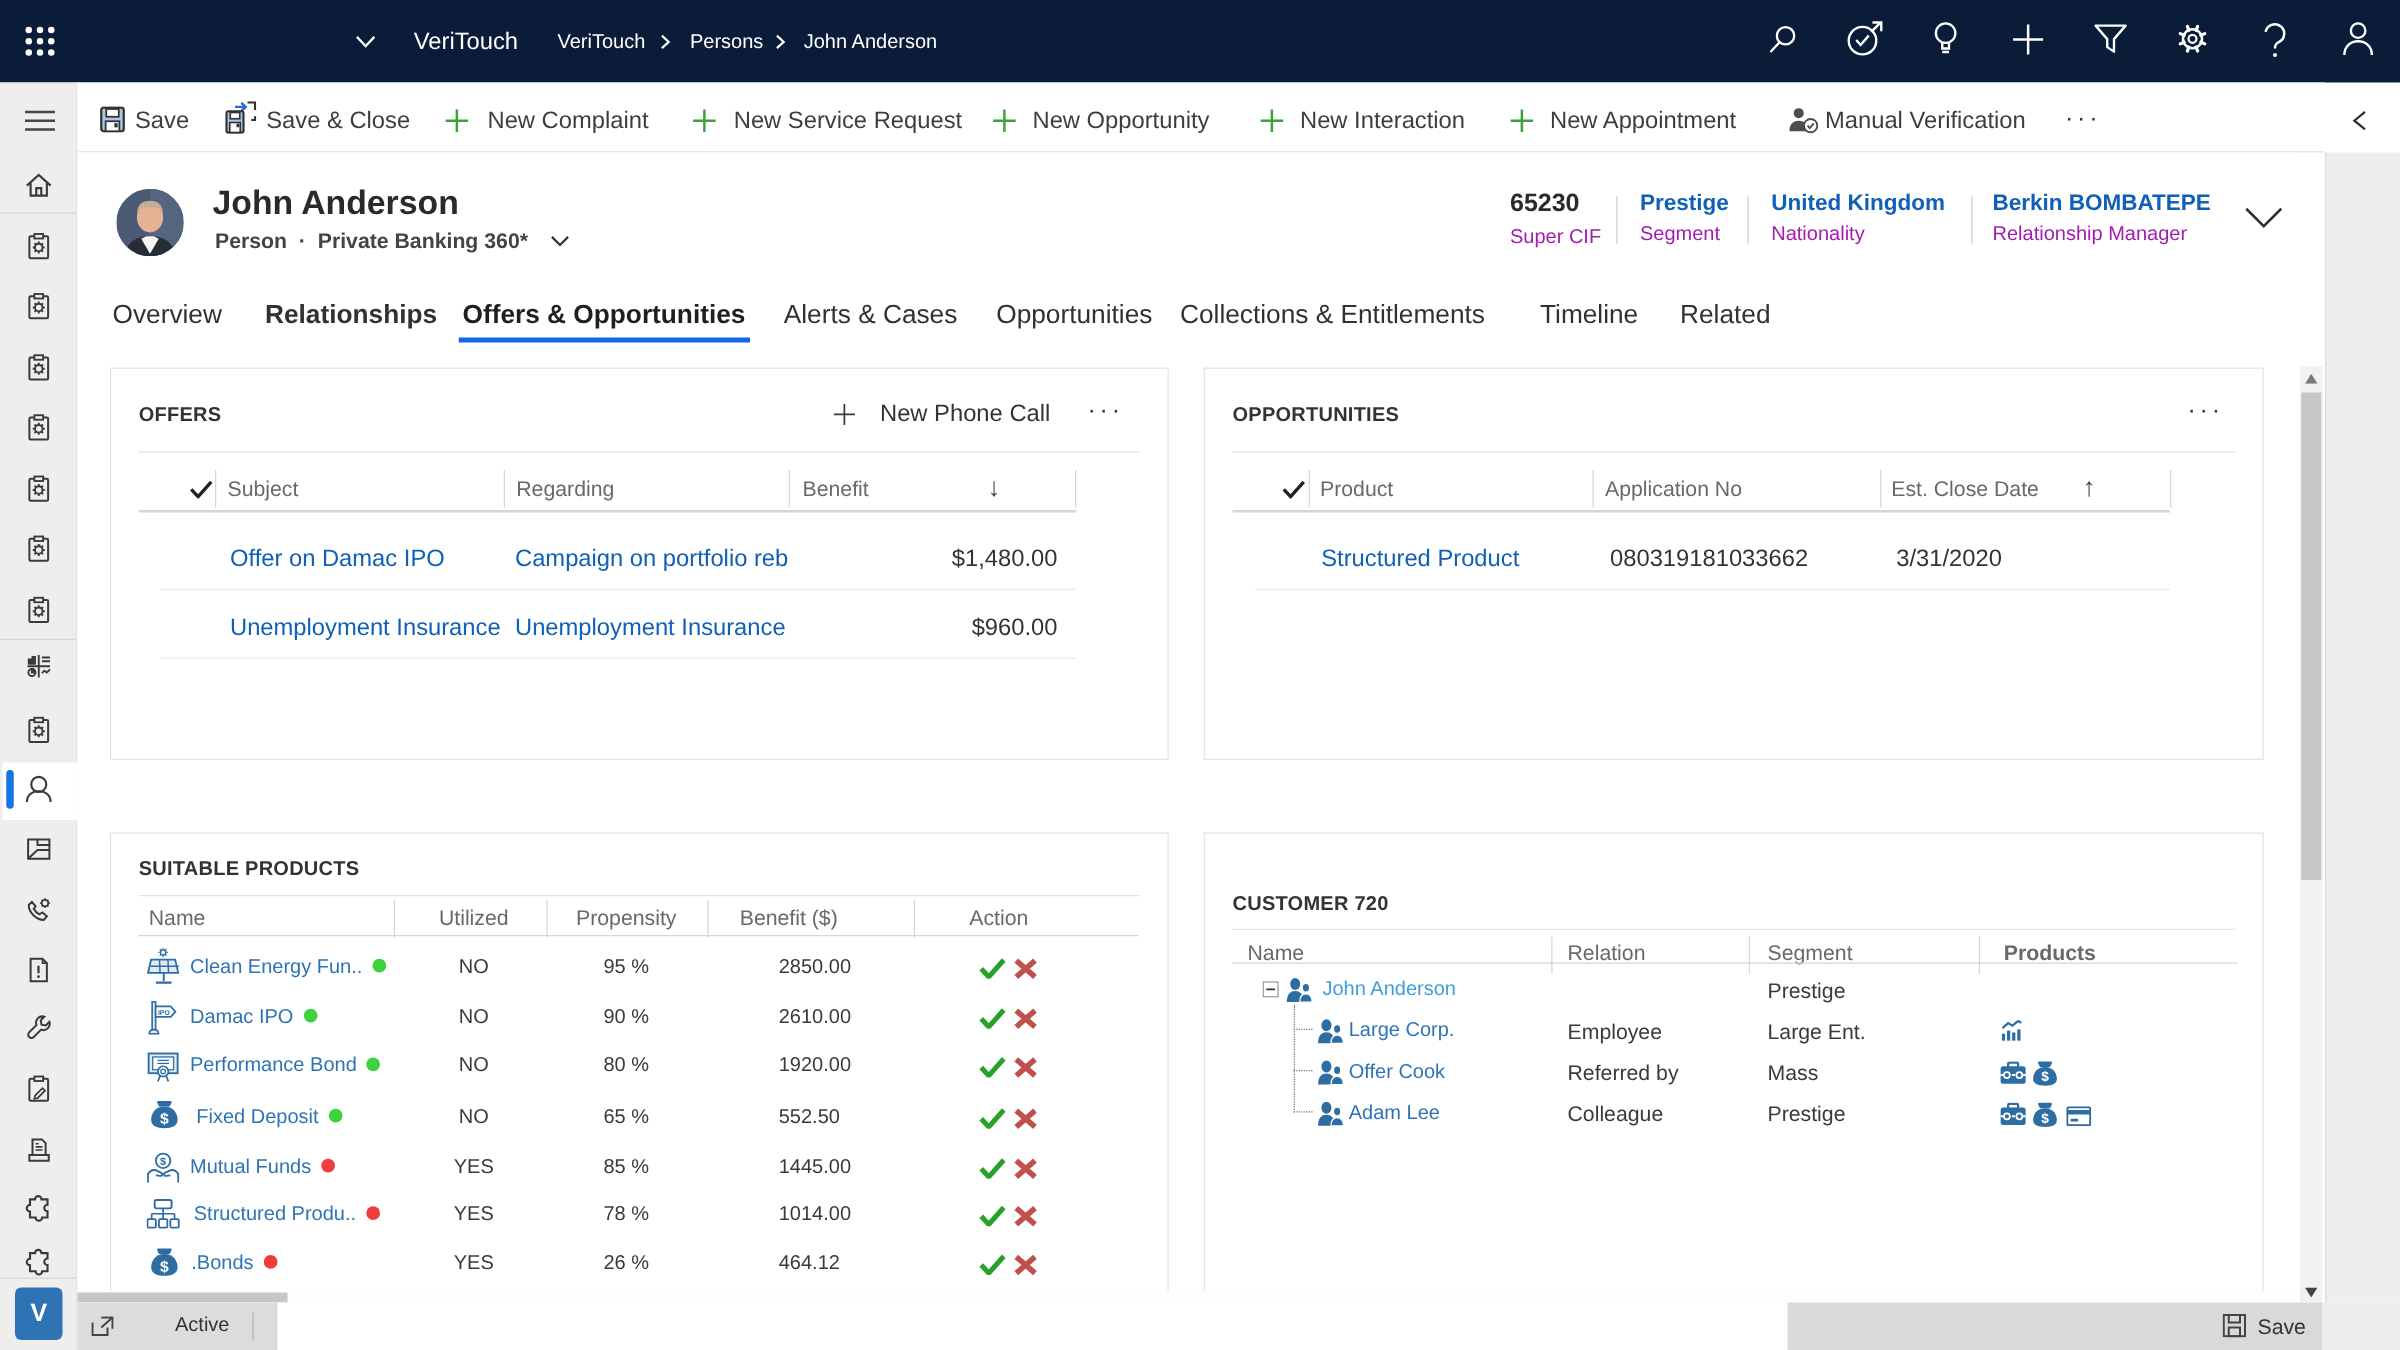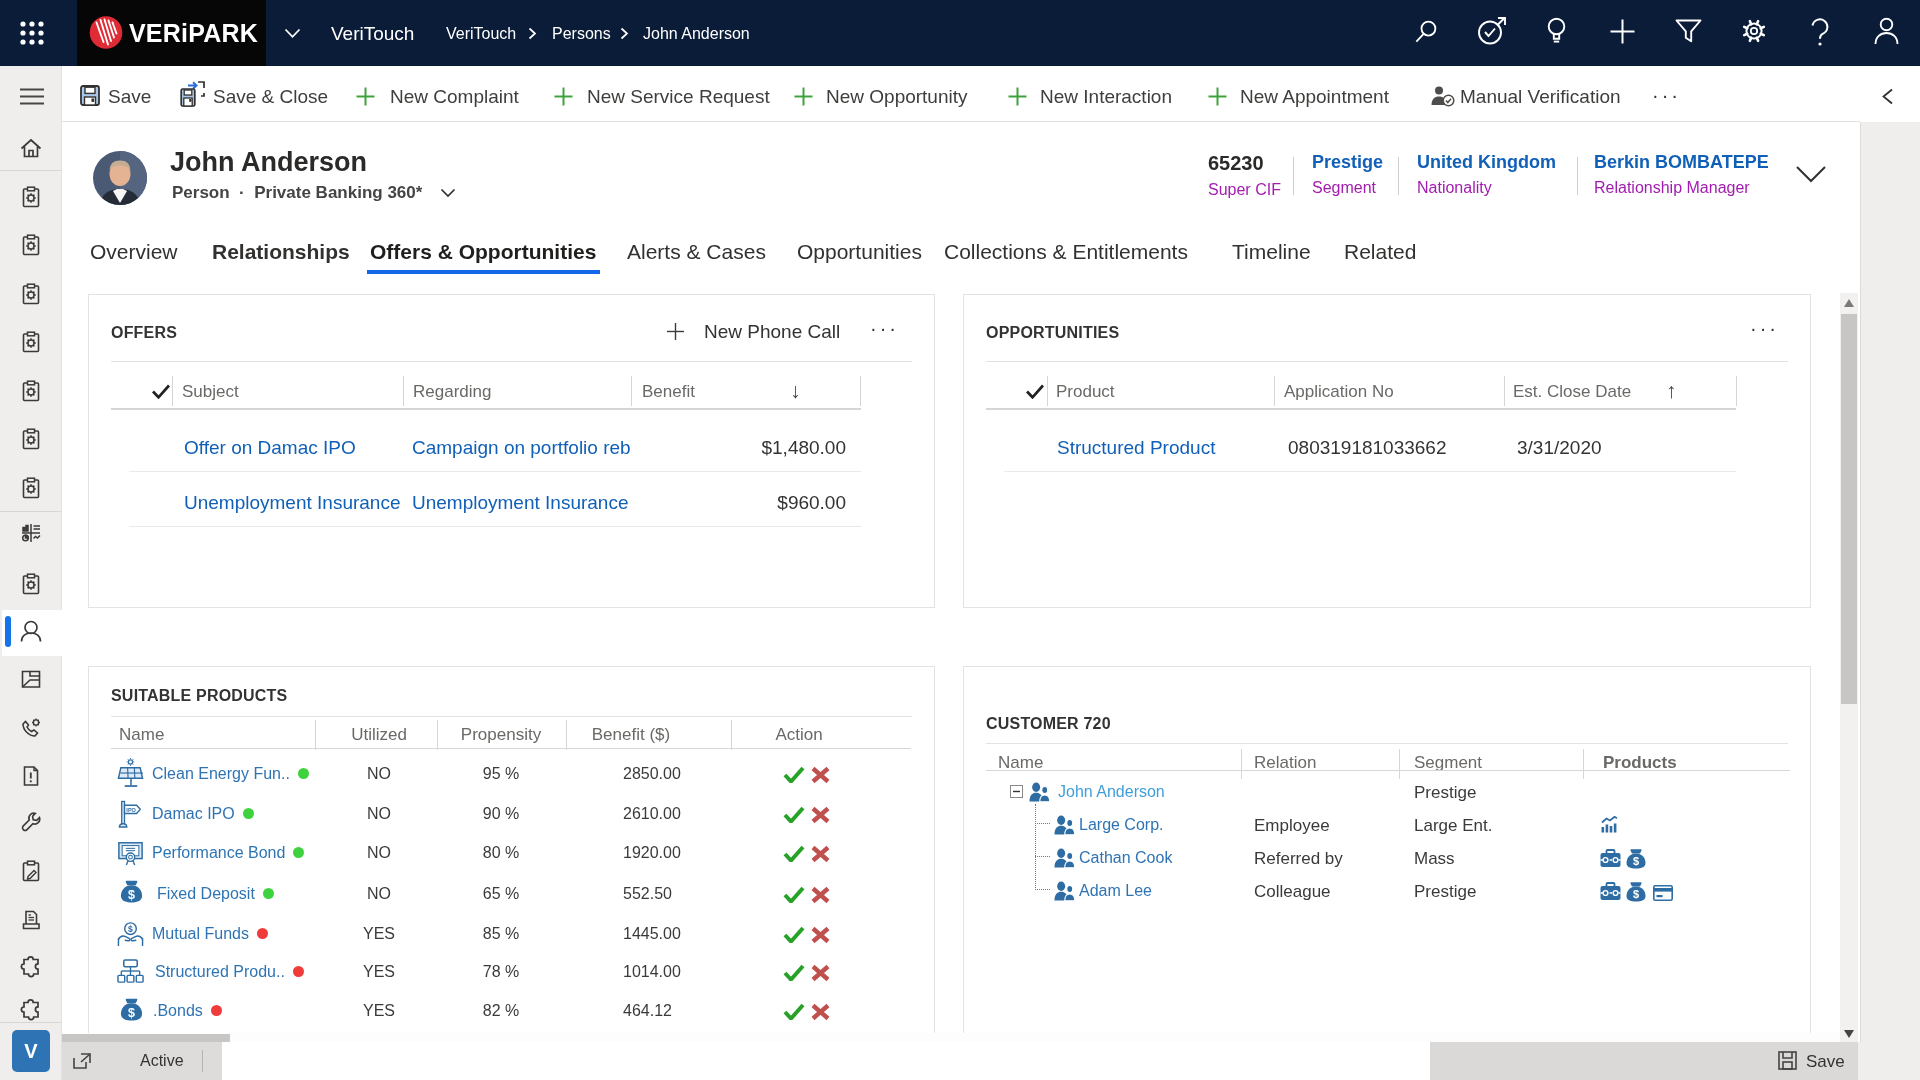--- a/index.html
+++ b/index.html
@@ -258,33 +258,20 @@
         <circle cx="16" cy="7" r="2.6"></circle>
         <circle cx="25" cy="7" r="2.6"></circle>
         <circle cx="7" cy="16" r="2.6"></circle>
         <circle cx="16" cy="16" r="2.6"></circle>
         <circle cx="25" cy="16" r="2.6"></circle>
         <circle cx="7" cy="25" r="2.6"></circle>
         <circle cx="16" cy="25" r="2.6"></circle>
         <circle cx="25" cy="25" r="2.6"></circle>
       </g>
     </svg>
-  <div id="logo">
-    <svg width="189" height="66" viewBox="0 0 189 66">
-      <circle cx="29" cy="32.5" r="16.3" fill="#df2b35"></circle>
-      <g stroke="#fff" stroke-width="1.9" stroke-linecap="round">
-        <line x1="19.5" y1="22.5" x2="26.5" y2="42"></line>
-          <line x1="23.5" y1="20" x2="31" y2="44.5"></line>
-          <line x1="27.5" y1="19.5" x2="34" y2="41"></line>
-          <line x1="31.5" y1="20.5" x2="37" y2="37.5"></line>
-          <line x1="35.5" y1="22.5" x2="39.5" y2="33.5"></line>
-      </g>
-      <text x="52" y="41.5" font-family="Liberation Sans, sans-serif" font-size="25" font-weight="bold" fill="#fff" letter-spacing="0.2">VERiPARK</text>
-    </svg>
-  </div>
   <svg class="abs" style="left:284px;top:28px;" width="17" height="11" viewBox="0 0 17 11">
       <path d="M1.5 1.5 L8.5 8.8 L15.5 1.5" fill="none" stroke="#fff" stroke-width="1.8"></path>
     </svg>
   <div class="ttxt" style="left:331px;top:23px;font-size:19px;">VeriTouch</div>
   <div class="ttxt" style="left:446px;top:25px;font-size:16px;">VeriTouch</div>
   <svg class="abs" style="left:528px;top:27px;" width="9" height="13" viewBox="0 0 9 13">
       <path d="M1.5 1.5 L7 6.5 L1.5 11.5" fill="none" stroke="#fff" stroke-width="1.7"></path>
     </svg>
   <div class="ttxt" style="left:552px;top:25px;font-size:16px;">Persons</div>
   <svg class="abs" style="left:620px;top:27px;" width="9" height="13" viewBox="0 0 9 13">
@@ -656,21 +643,21 @@
       <use href="#i-check"></use>
     </svg>
   <svg class="abs" style="left:721px;top:297px;width:21px;height:18px;">
       <use href="#i-xmark"></use>
     </svg>
   <svg class="abs" style="left:30px;top:330px;width:25px;height:26px;">
       <use href="#p-bag"></use>
     </svg>
   <div class="sp-name" style="left:64px;top:335px;">.Bonds<span class="spdot dr"></span></div>
   <div class="sp-txt" style="left:235px;top:335px;width:110px;text-align:center;">YES</div>
-  <div class="sp-txt" style="left:352px;top:335px;width:120px;text-align:center;">82 %</div>
+  <div class="sp-txt" style="left:352px;top:335px;width:120px;text-align:center;">26 %</div>
   <div class="sp-txt" style="left:534px;top:335px;">464.12</div>
   <svg class="abs" style="left:694px;top:336px;width:22px;height:17px;">
       <use href="#i-check"></use>
     </svg>
   <svg class="abs" style="left:721px;top:336px;width:21px;height:18px;">
       <use href="#i-xmark"></use>
     </svg>
 </div>
 
 <div class="card" id="card-cust" style="left:963px;top:666px;width:848px;height:367px;border-bottom:none;">
@@ -702,21 +689,21 @@
     </svg>
   <div class="tree-name" style="left:115px;top:149px;color:#2e74b4;">Large Corp.</div>
   <div class="tr-cell" style="left:290px;top:149px;">Employee</div>
   <div class="tr-cell" style="left:450px;top:149px;">Large Ent.</div>
   <svg class="abs" style="left:637px;top:149px;" width="17" height="17" viewBox="0 0 17 17">
       <use href="#i-chart"></use>
     </svg>
   <svg class="abs" style="left:89px;top:181px;" width="23" height="21" viewBox="0 0 24 22">
       <use href="#i-people"></use>
     </svg>
-  <div class="tree-name" style="left:115px;top:182px;color:#2e74b4;">Cathan Cook</div>
+  <div class="tree-name" style="left:115px;top:182px;color:#2e74b4;">Offer Cook</div>
   <div class="tr-cell" style="left:290px;top:182px;">Referred by</div>
   <div class="tr-cell" style="left:450px;top:182px;">Mass</div>
   <svg class="abs" style="left:636px;top:182px;" width="21" height="19" viewBox="0 0 21 19">
       <use href="#i-briefcase"></use>
     </svg>
   <svg class="abs" style="left:662px;top:181px;" width="20" height="21" viewBox="0 0 20 21">
       <use href="#i-moneybag"></use>
     </svg>
   <svg class="abs" style="left:89px;top:214px;" width="23" height="21" viewBox="0 0 24 22">
       <use href="#i-people"></use>

